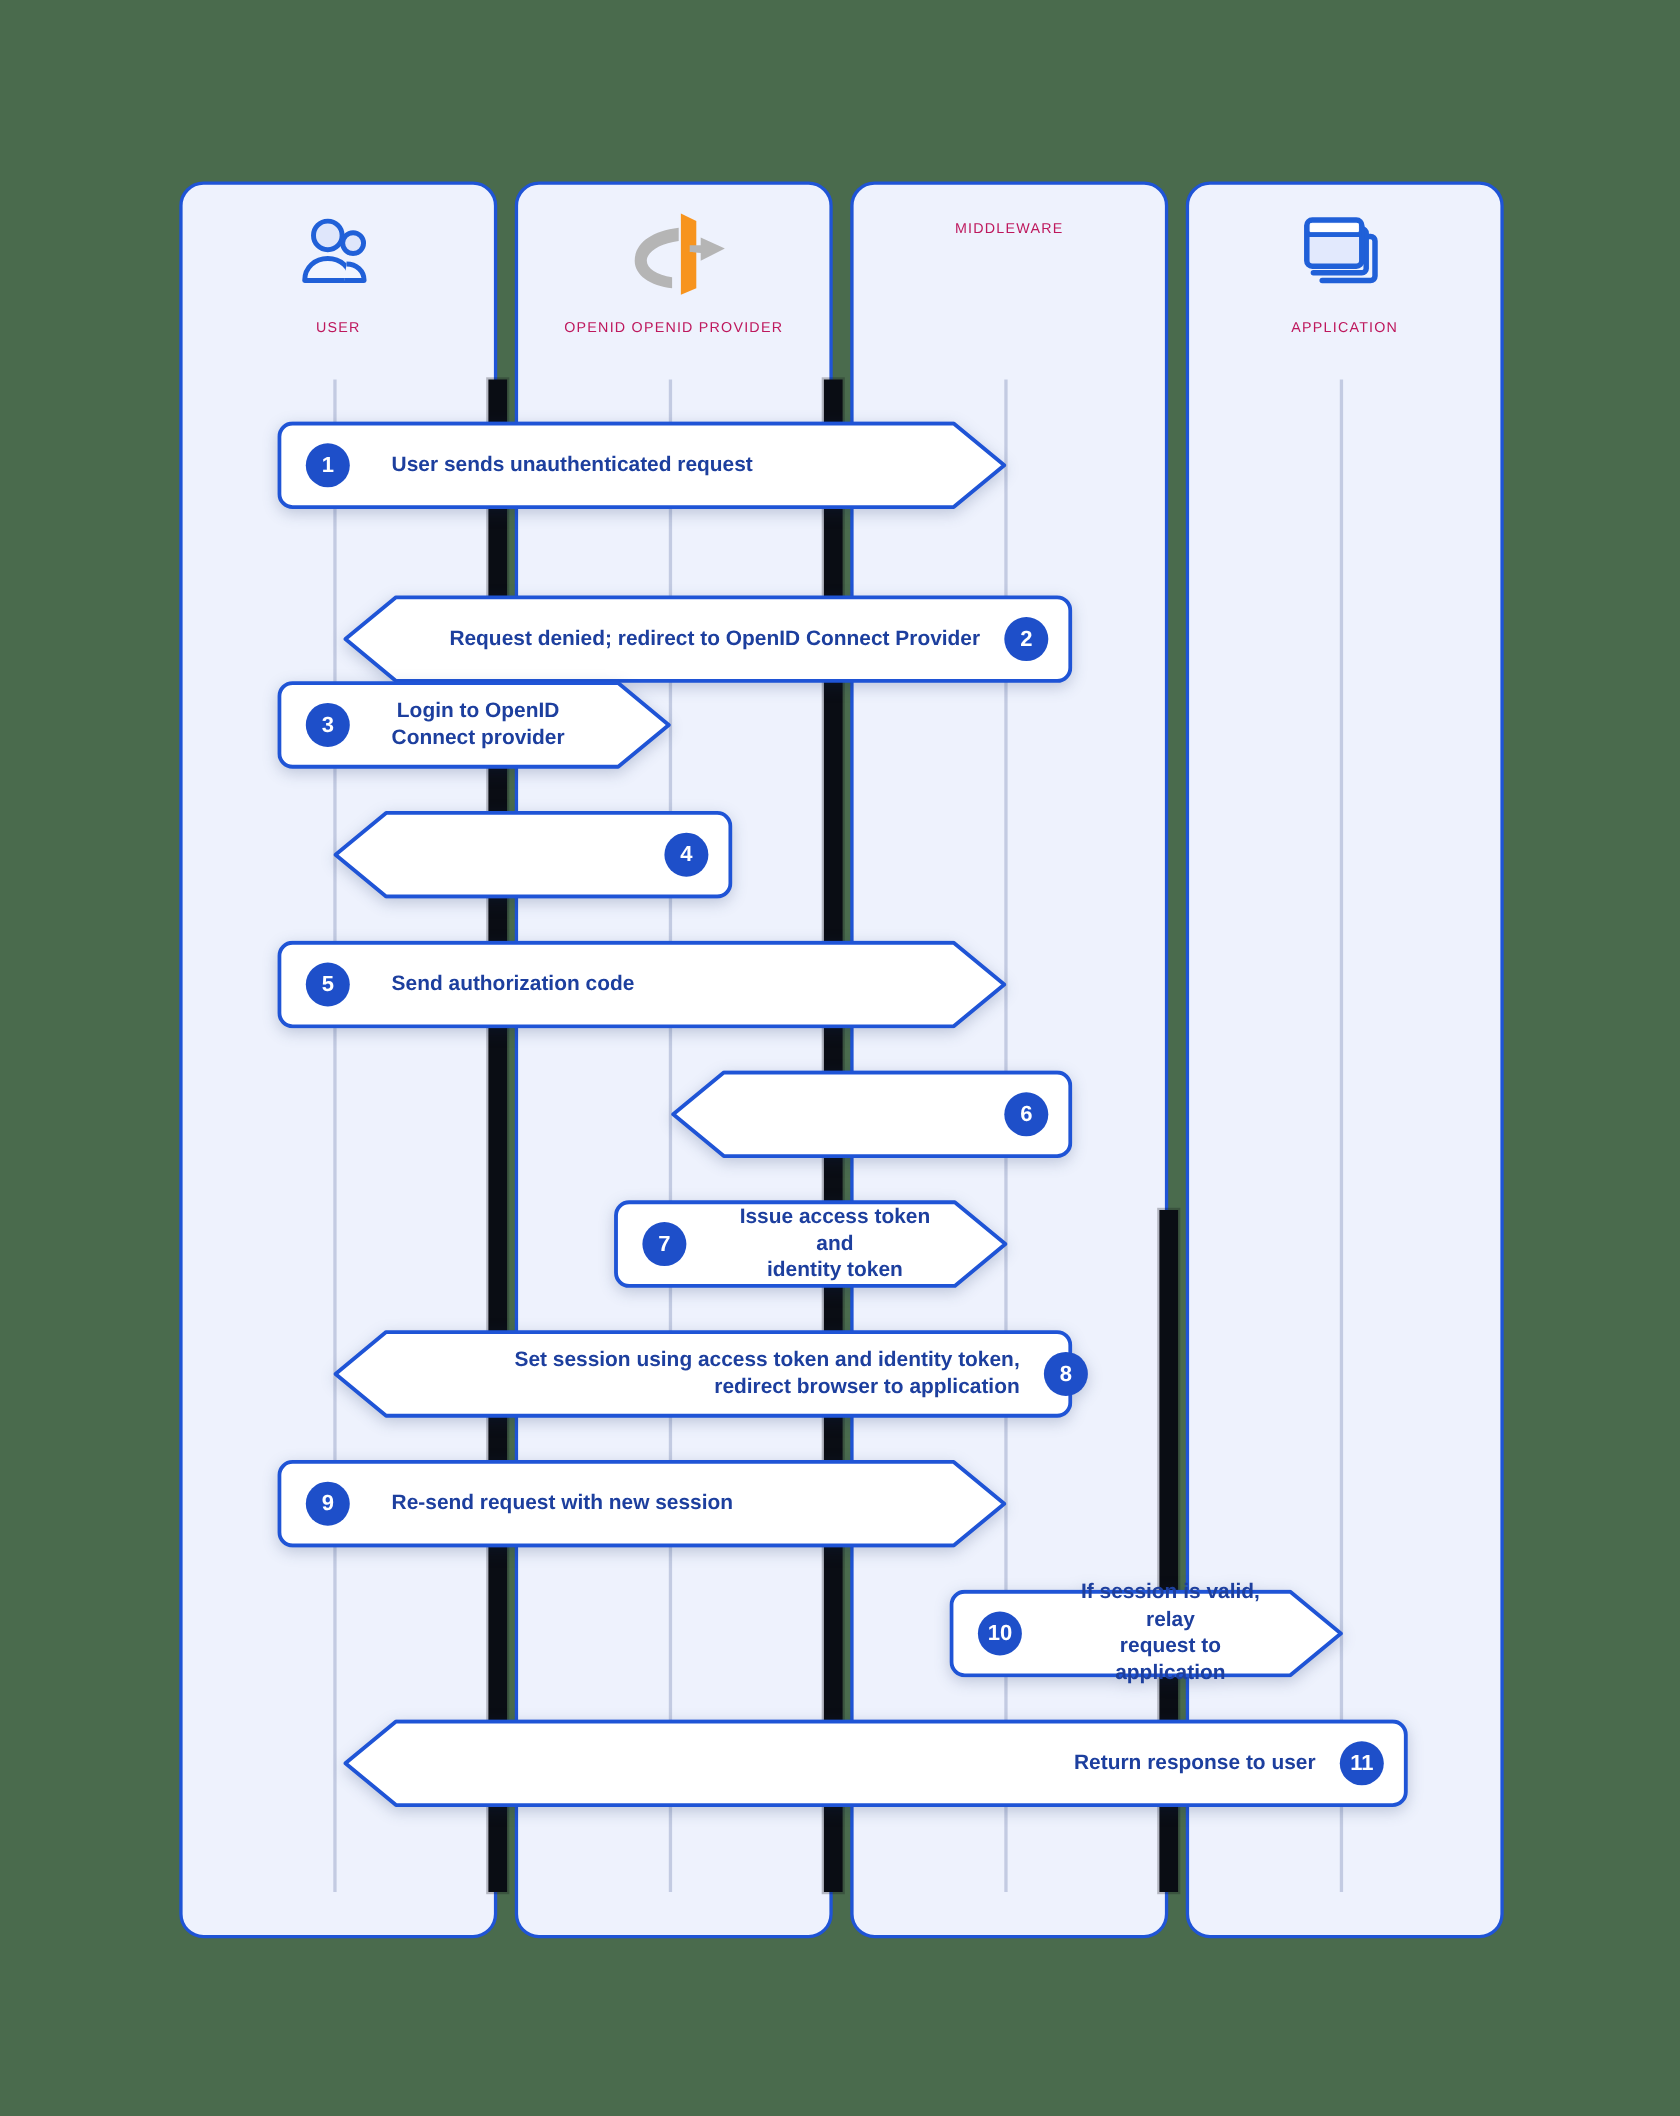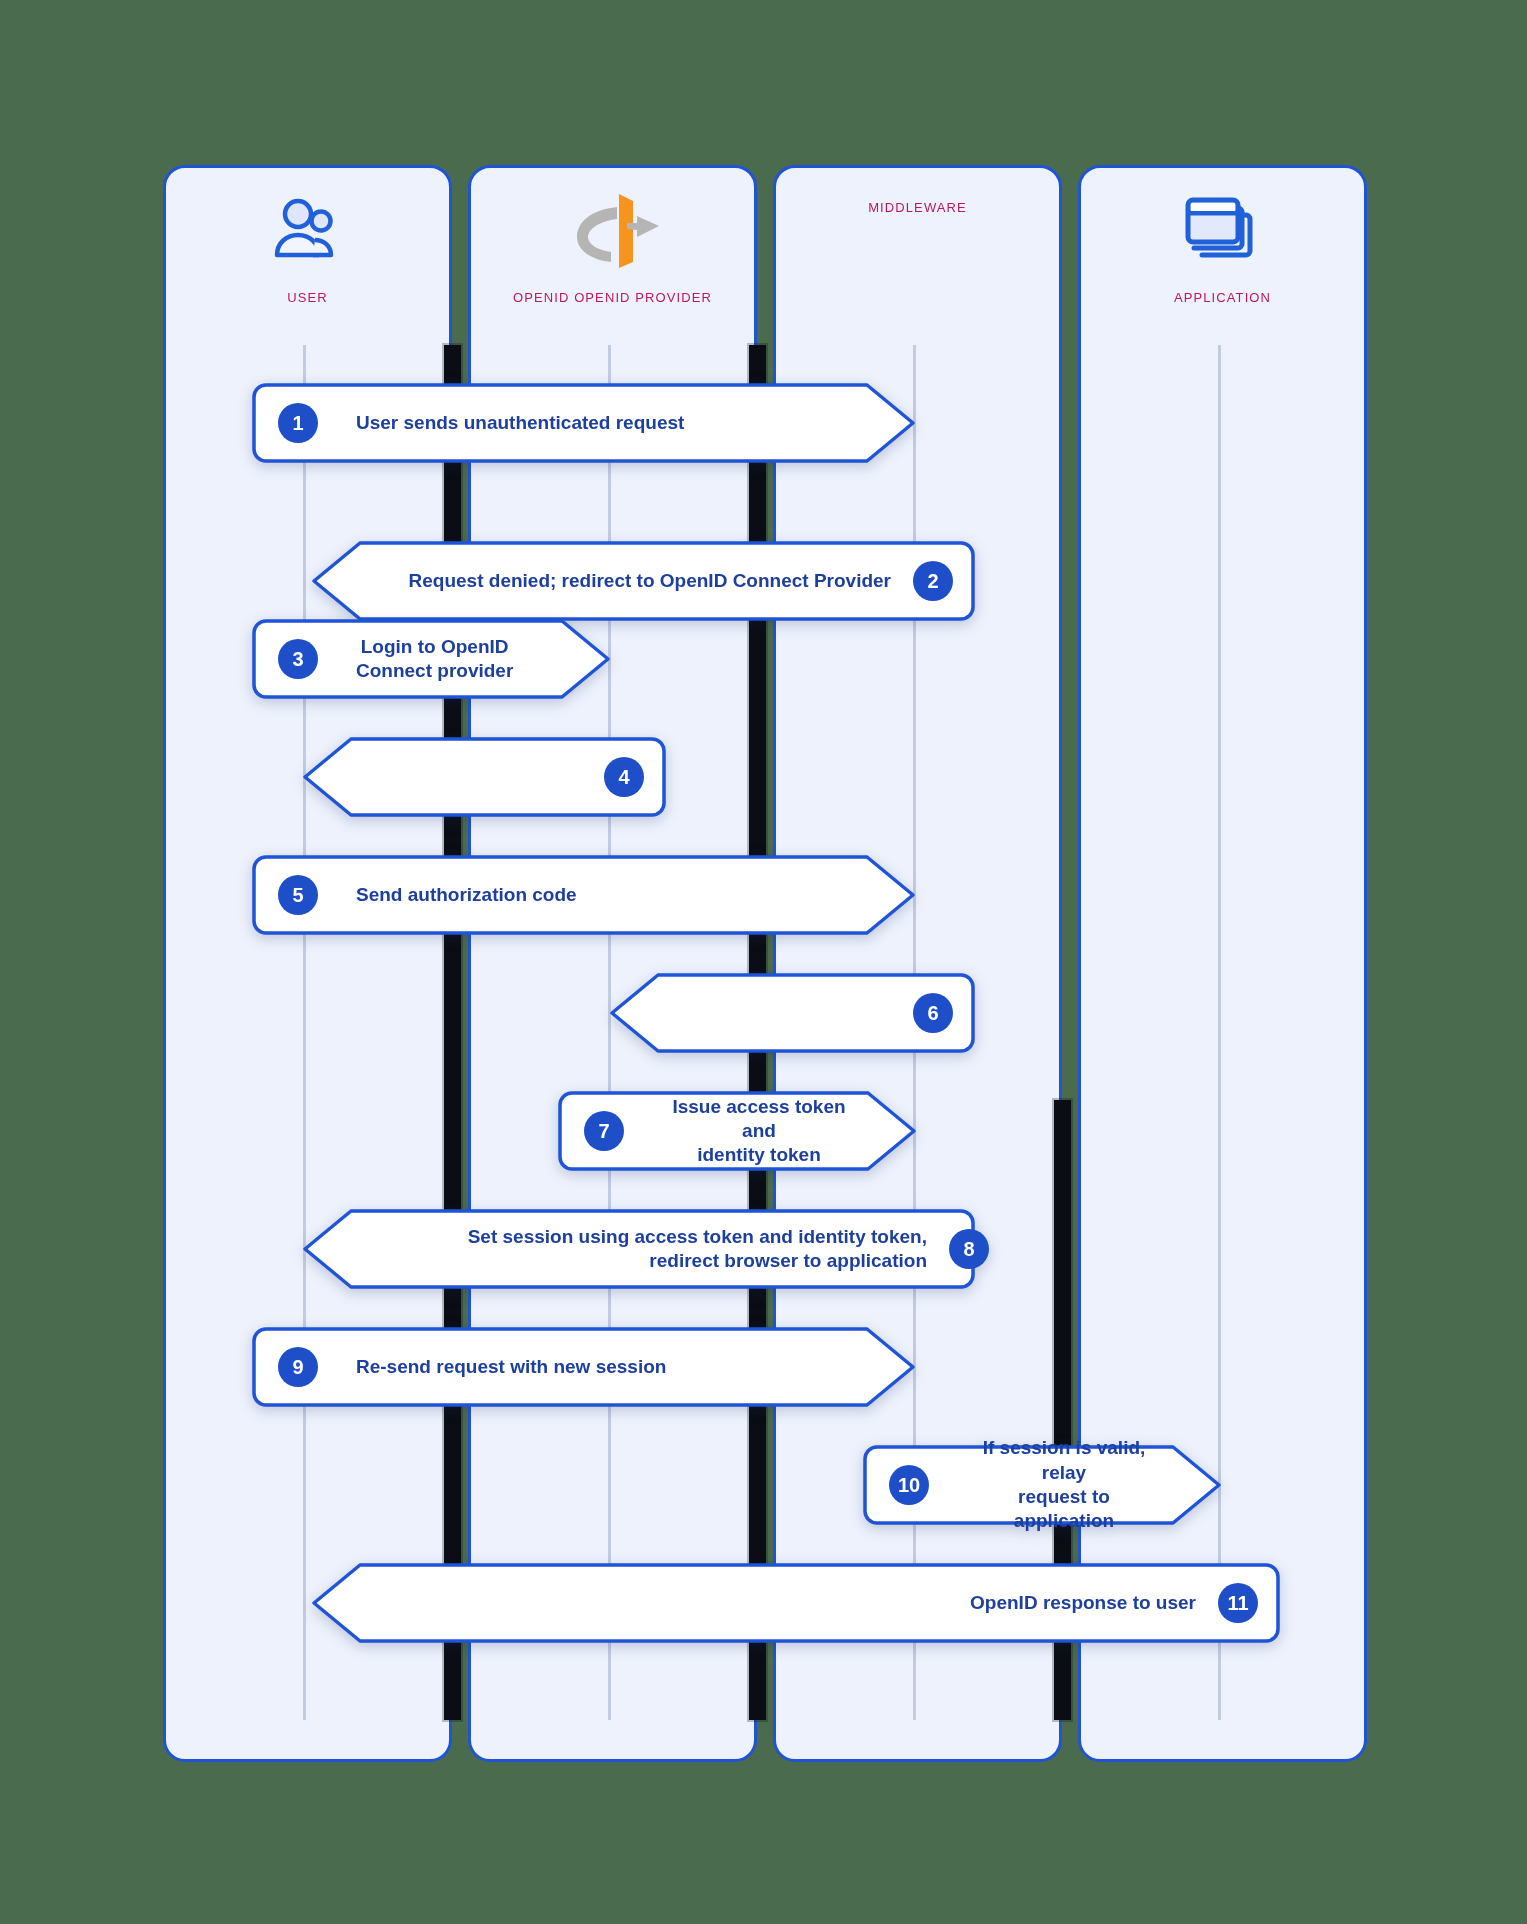--- a/index.html
+++ b/index.html
@@ -261,18 +261,18 @@
           <div class="msg-text">If session is valid, relay
 request to application</div>
         </div>
       </div>
       <div class="msg dir-left" style="left: 312px; top: 1563px; width: 968px; height: 80px;">
         <svg width="968" height="80" viewBox="0 0 968 80" style="position: absolute; left: 0px; top: 0px; z-index: 1;">
           <path d="M 954 2 H 48 L 2 40 L 48 78 H 954
           A 12 12 0 0 0 966 66 V 14 A 12 12 0 0 0 954 2 Z" fill="#ffffff" stroke="#1f54d6" stroke-width="3.5" stroke-linejoin="round"></path>
         </svg>
         <div class="content">
-          <div class="msg-text">OpenID response to user</div>
+          <div class="msg-text">Return response to user</div>
           <div class="badge">11</div>
         </div>
       </div>
     </div>
 </div>
 
 </body></html>

